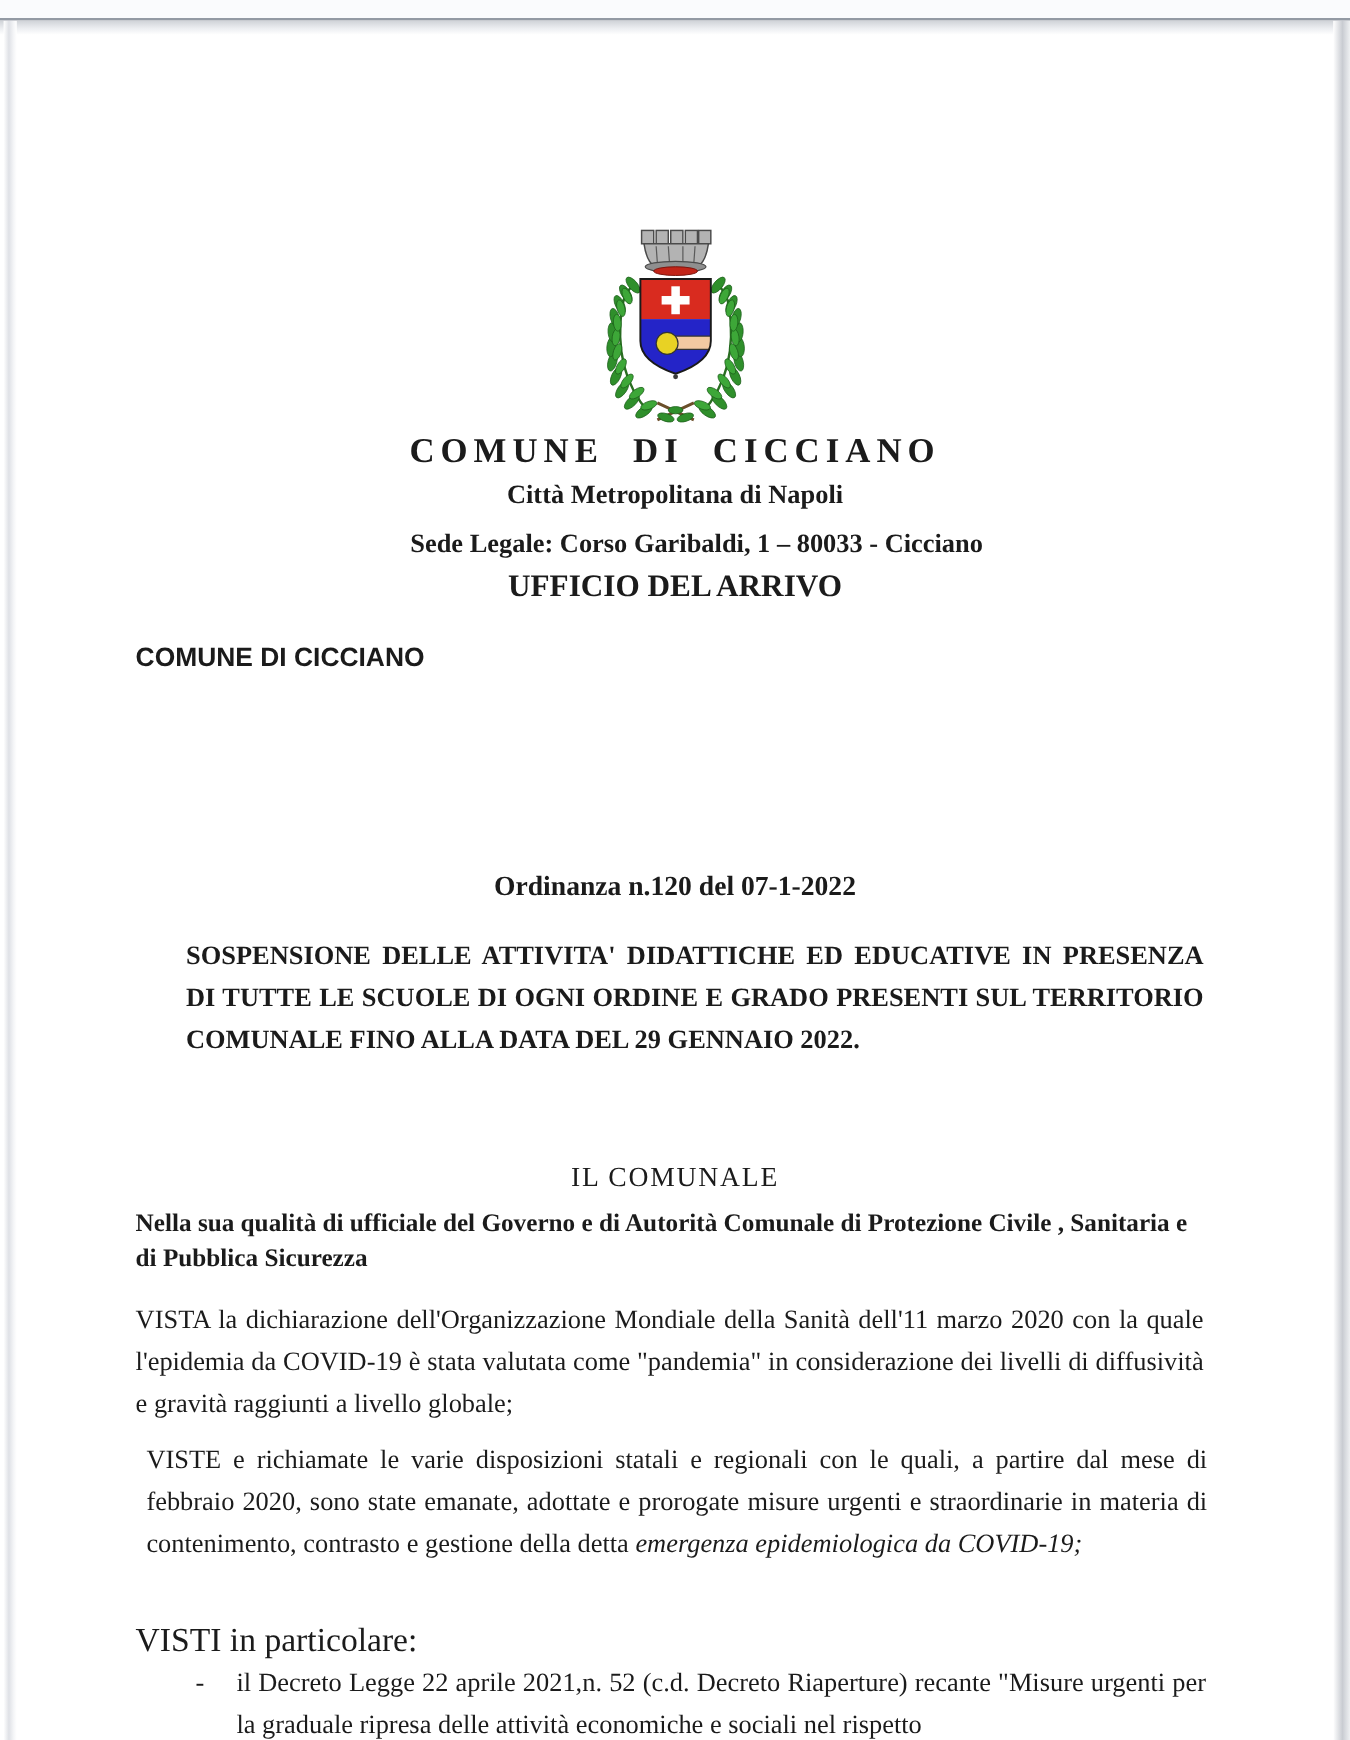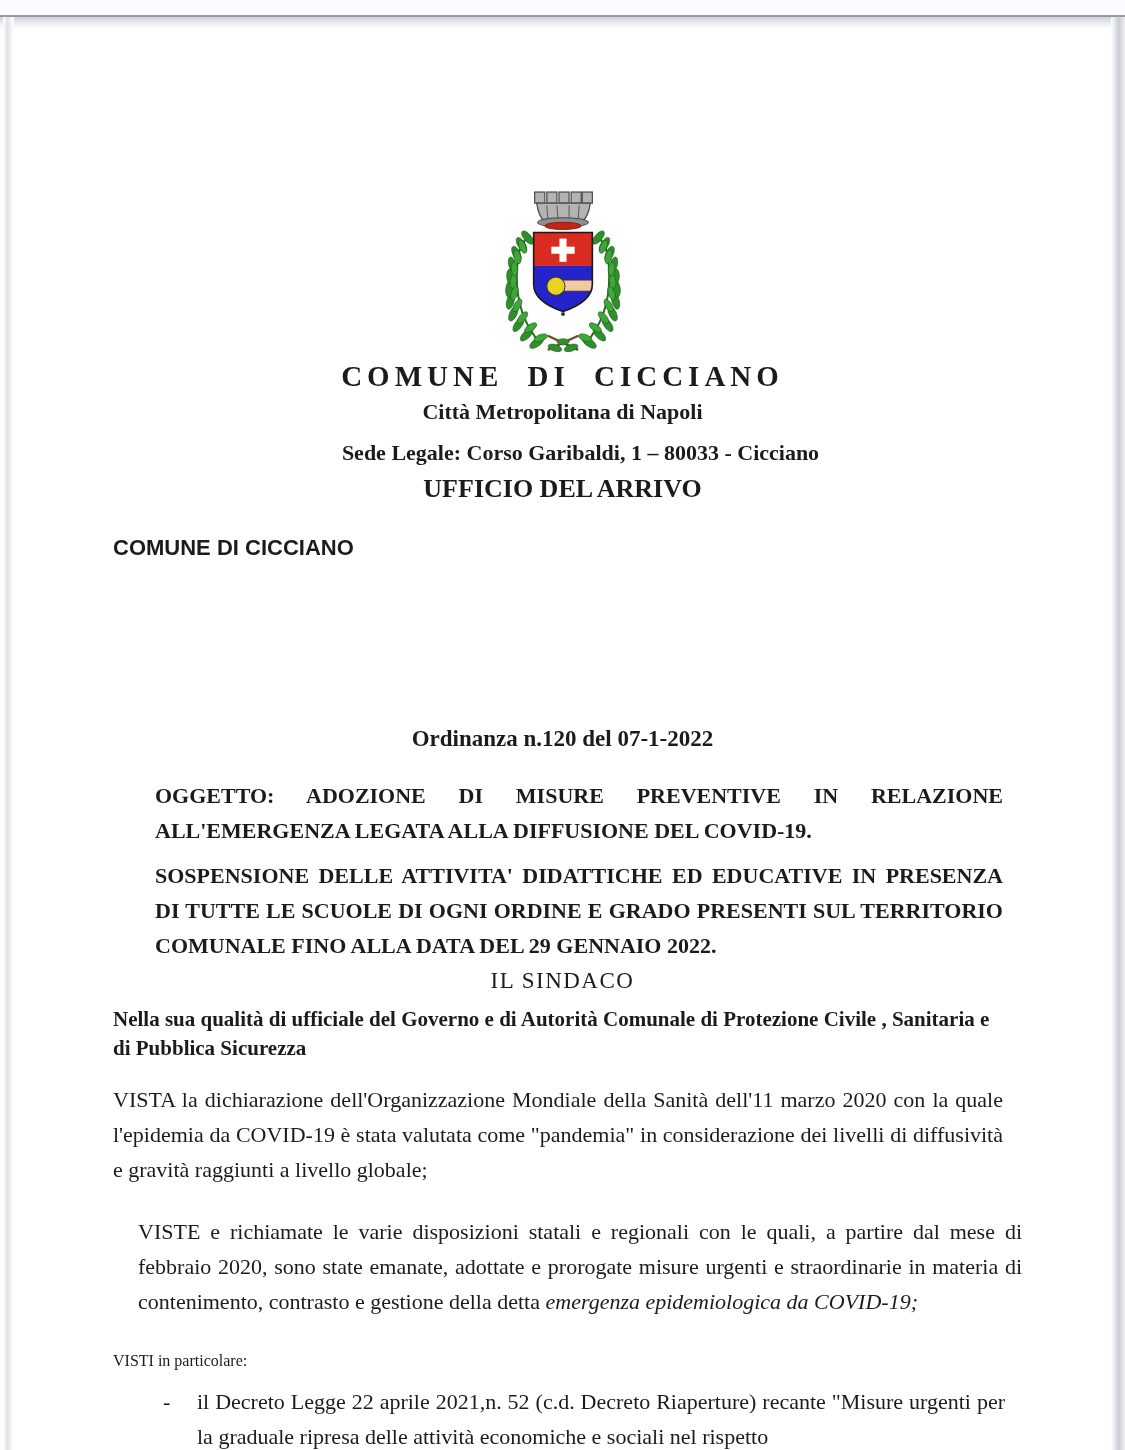--- a/index.html
+++ b/index.html
@@ -44,21 +44,21 @@
   .il-sindaco { top: 968px; font-size: 23px; letter-spacing: 1.5px; }
 
   .qualita { top: 1005px; left: 113px; width: 893px;
              font-size: 21px; font-weight: bold; line-height: 29px; }
 
   .body-par { font-size: 22px; line-height: 35px; text-align: justify; }
   .vista { top: 1082px; left: 113px; width: 890px; }
   .viste { top: 1198px; left: 122px; width: 884px; }
   .viste .italic { font-style: italic; }
 
-  .visti-label { top: 1352px; left: 113px; font-size: 16px; }
+  .visti-label { top: 1352px; left: 113px; font-size: 28px; }
 
   .bullet { top: 1384px; left: 163px; width: 842px; display: flex; }
   .bullet .marker { flex: none; width: 34px; font-size: 22px; line-height: 35px; }
   .bullet .text   { flex: 1; font-size: 22px; line-height: 35px; text-align: justify; }
 </style>
 </head>
 <body>
 
 <div class="top-bar"></div>
 <div class="top-shade"></div>
@@ -166,30 +166,29 @@
 <div class="abs center title-sede">Sede Legale: Corso Garibaldi, 1 – 80033 - Cicciano</div>
 <div class="abs center title-ufficio">UFFICIO DEL ARRIVO</div>
 
 <div class="abs protocollo">
   <div>COMUNE DI CICCIANO</div>
 </div>
 
 <div class="abs center ordinanza">Ordinanza n.120 del 07-1-2022</div>
 
 <div class="abs oggetto">
-  <p>OGGETTO: ADOZIONE DI MISURE PREVENTIVE IN RELAZIONE ALL'EMERGENZA LEGATA ALLA DIFFUSIONE DEL COVID-19.</p>
   <p>SOSPENSIONE DELLE ATTIVITA' DIDATTICHE ED EDUCATIVE IN PRESENZA DI TUTTE LE SCUOLE DI OGNI ORDINE E GRADO PRESENTI SUL TERRITORIO COMUNALE FINO ALLA DATA DEL 29 GENNAIO 2022.</p>
 </div>
 
-<div class="abs center il-sindaco">IL SINDACO</div>
+<div class="abs center il-sindaco">IL COMUNALE</div>
 
 <div class="abs qualita">Nella sua qualità di ufficiale del Governo e di Autorità Comunale di Protezione Civile , Sanitaria e di Pubblica Sicurezza</div>
 
 <div class="abs body-par vista">VISTA la dichiarazione dell'Organizzazione Mondiale della Sanità dell'11 marzo 2020 con la quale l'epidemia da COVID-19 è stata valutata come "pandemia" in considerazione dei livelli di diffusività e gravità raggiunti a livello globale;</div>
 
-<p class="abs body-par viste" style="margin:16px"><span>VISTE e richiamate le varie disposizioni statali e regionali con le quali, a partire dal mese di febbraio 2020, sono state emanate, adottate e prorogate misure urgenti e straordinarie in materia di contenimento, contrasto e gestione della detta </span><span class="italic">emergenza epidemiologica da COVID-19;</span></p>
+<p class="abs body-par viste" style="margin:0"><span>VISTE e richiamate le varie disposizioni statali e regionali con le quali, a partire dal mese di febbraio 2020, sono state emanate, adottate e prorogate misure urgenti e straordinarie in materia di contenimento, contrasto e gestione della detta </span><span class="italic">emergenza epidemiologica da COVID-19;</span></p>
 
 <div class="abs visti-label">VISTI in particolare:</div>
 
 <div class="abs bullet">
   <span class="marker">-</span>
   <div class="text">il Decreto Legge 22 aprile 2021,n. 52 (c.d. Decreto Riaperture) recante "Misure urgenti per la graduale ripresa delle attività economiche e sociali nel rispetto</div>
 </div>
 
 </body></html>

